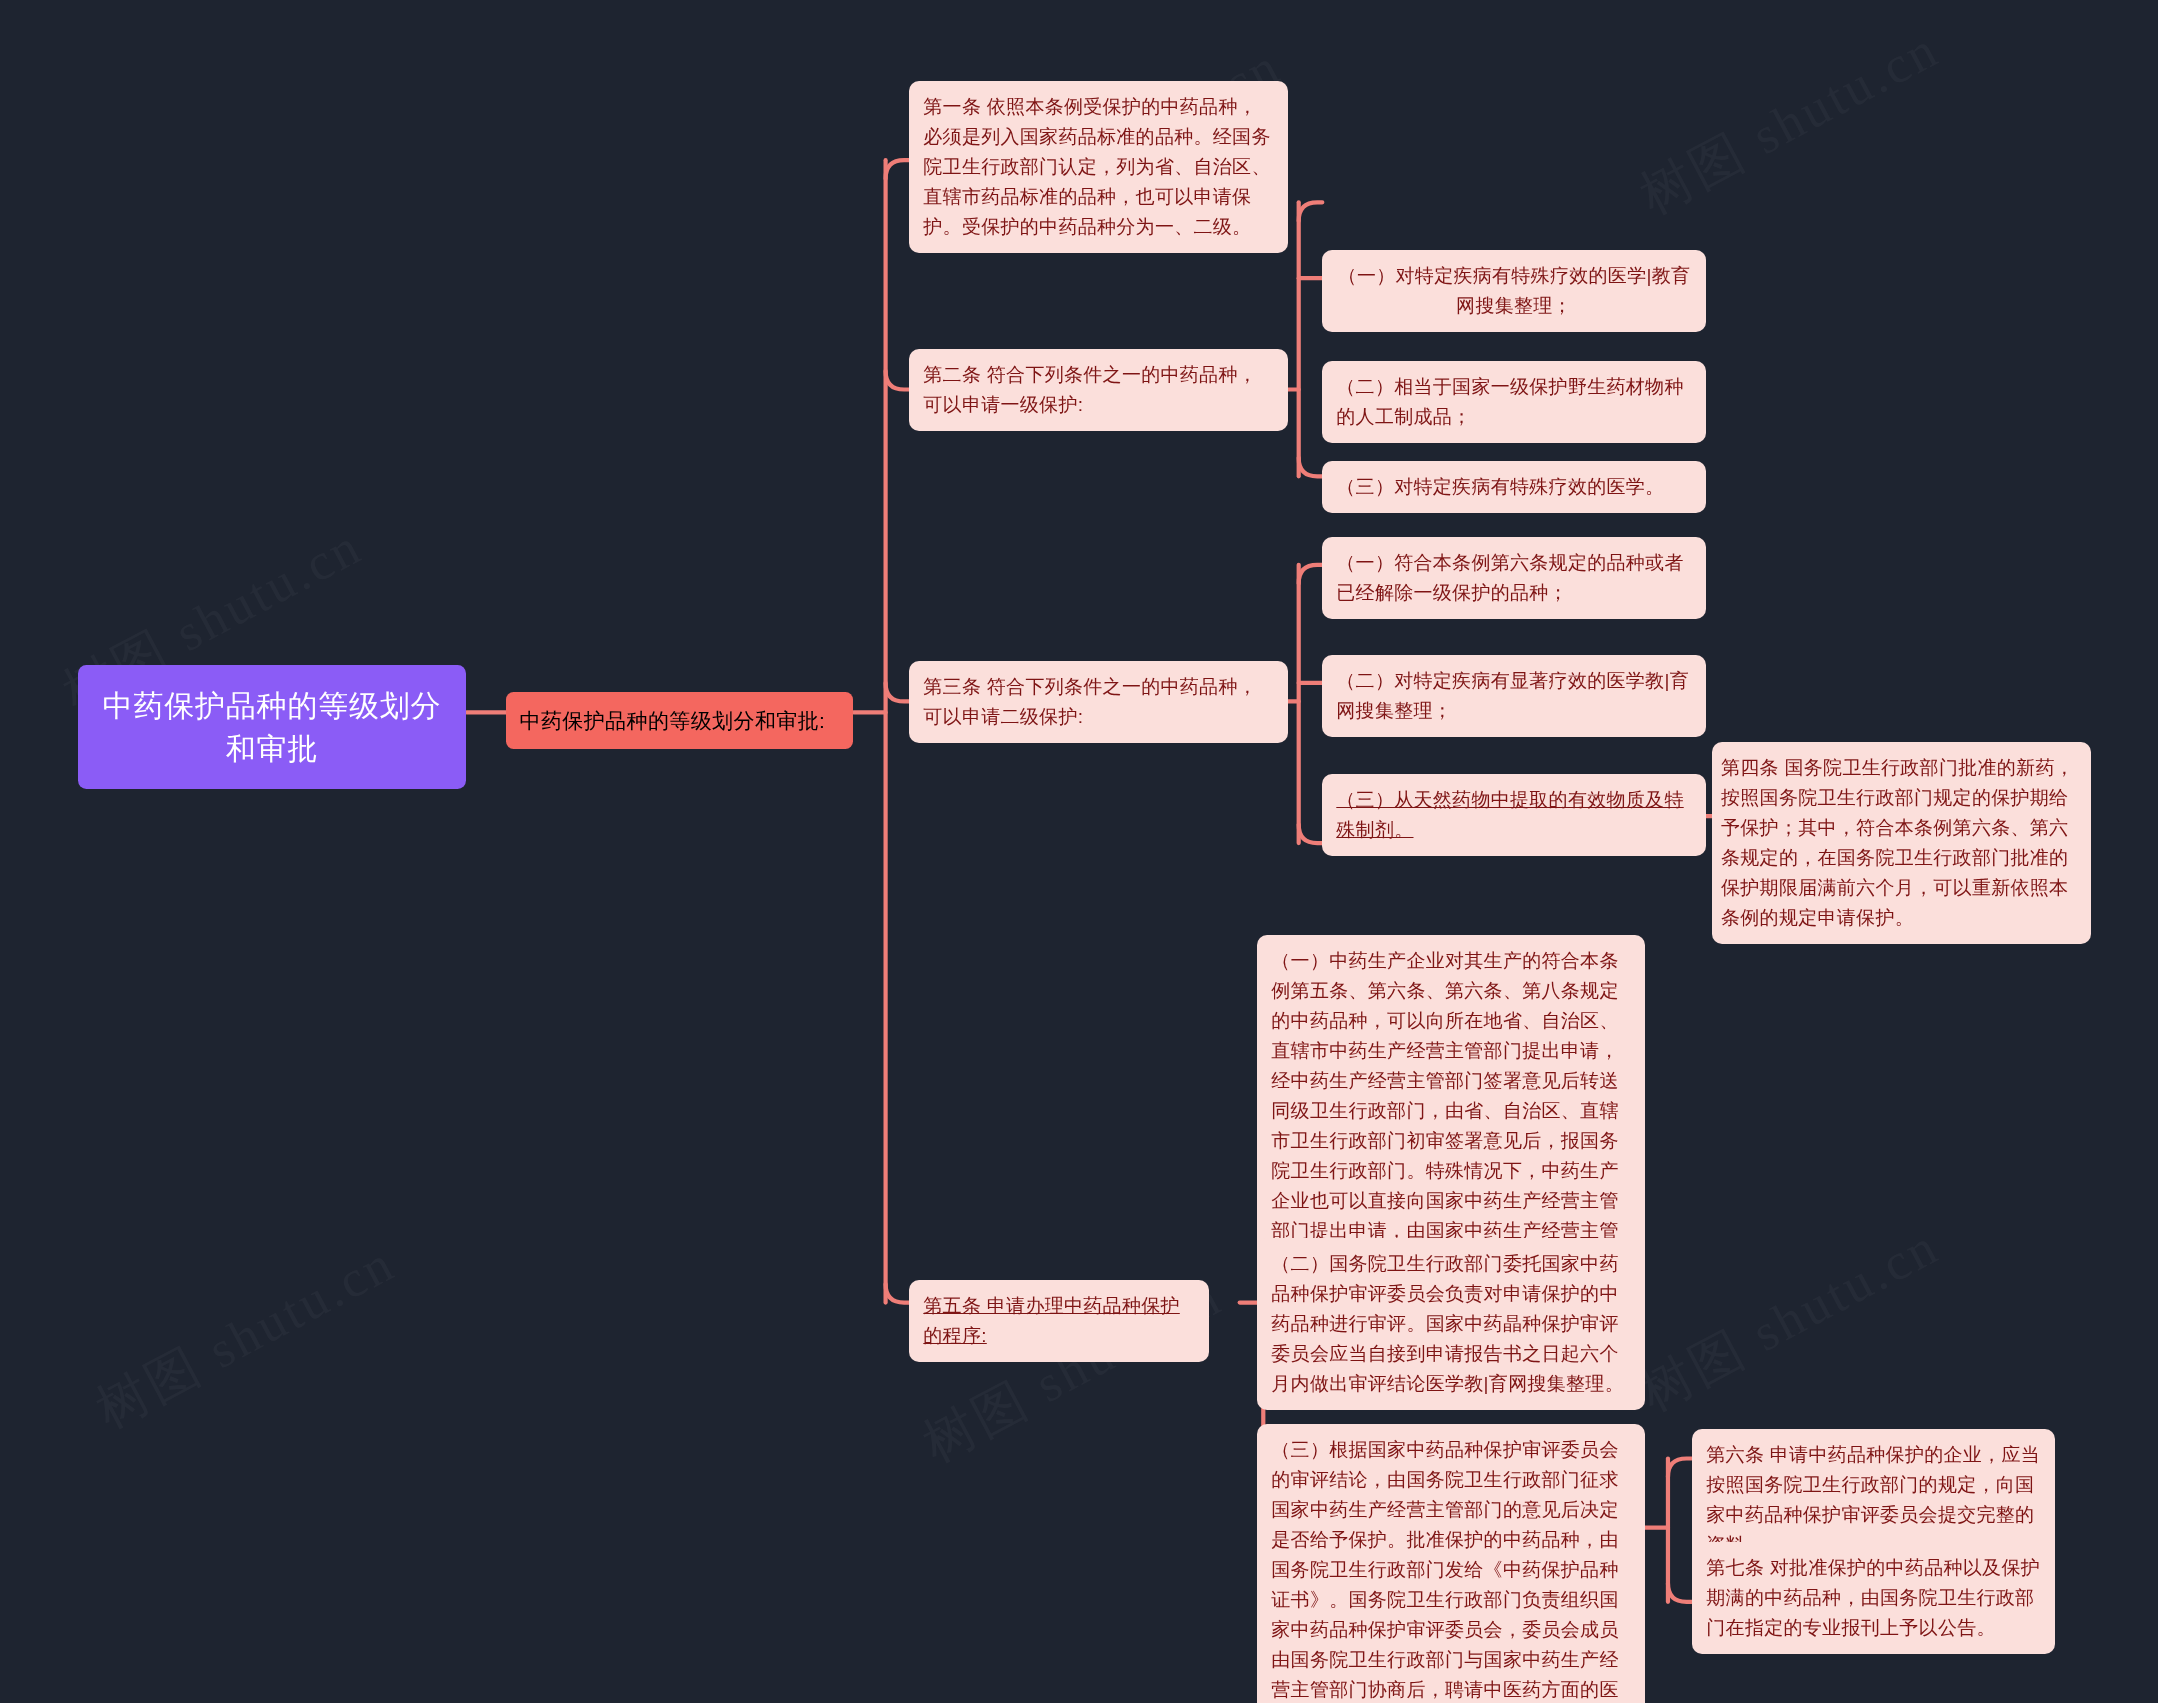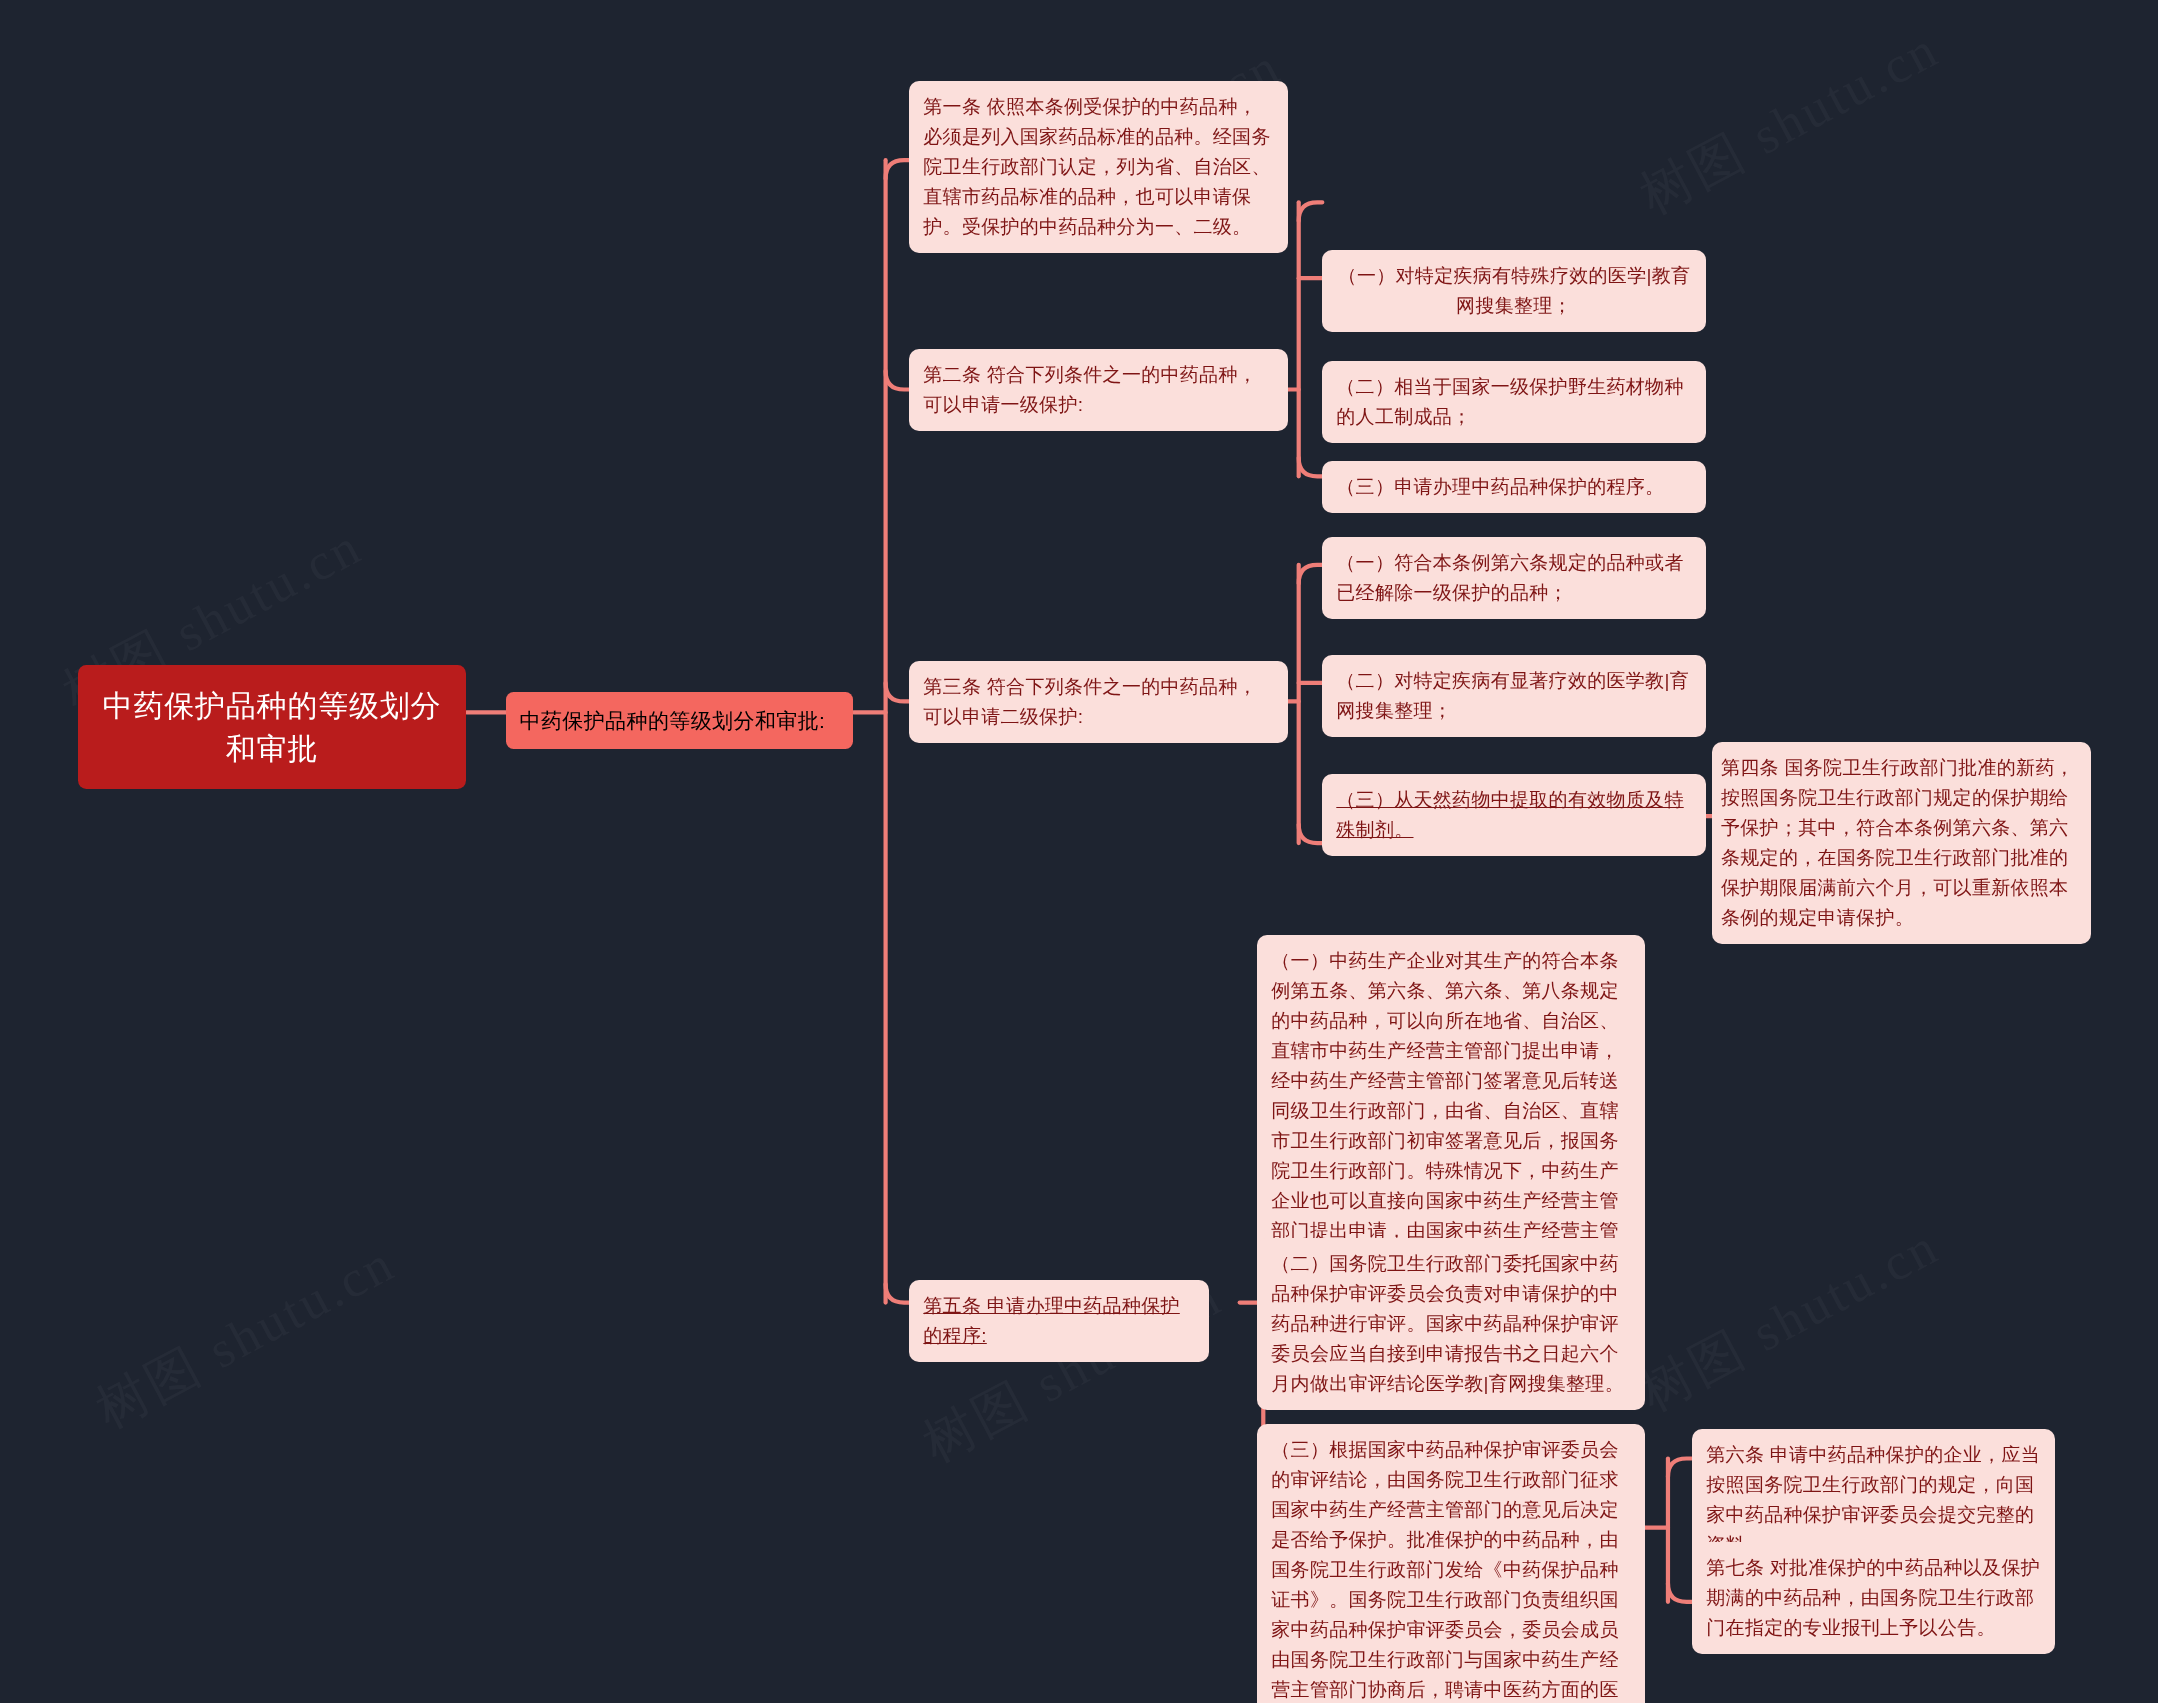--- a/index.html
+++ b/index.html
@@ -42,21 +42,21 @@
     position: absolute;
     box-sizing: border-box;
     border-radius: 8.4px;
     line-height: 1.58;
     white-space: pre-wrap;
     word-break: break-all;
     margin-top: 7px;
   }
 
   .node.root {
-    background: #b91c1c;
+    background: #8b5cf6;
     color: #ffffff;
     font-size: 30px;
     text-align: center;
     padding: 18.6px 22px;
     border-radius: 8.4px;
     line-height: 1.44;
     letter-spacing: 0.8px;
   }
 
   .node.l2 {
@@ -139,21 +139,21 @@
 <div class="node l2" style="left:506px; top:685px; width:347px;">中药保护品种的等级划分和审批:</div>
 
 <div class="node l3" style="left:909px; top:74px; width:379px;">第一条 依照本条例受保护的中药品种，必须是列入国家药品标准的品种。经国务院卫生行政部门认定，列为省、自治区、直辖市药品标准的品种，也可以申请保护。受保护的中药品种分为一、二级。</div>
 
 <div class="node l3" style="left:909px; top:342px; width:379px;">第二条 符合下列条件之一的中药品种，可以申请一级保护:</div>
 
 <div class="node l4" style="left:1322px; top:243px; width:384px;text-align:center;">（一）对特定疾病有特殊疗效的医学|教育网搜集整理；</div>
 
 <div class="node l4" style="left:1322px; top:354px; width:384px;">（二）相当于国家一级保护野生药材物种的人工制成品；</div>
 
-<div class="node l4" style="left:1322px; top:454px; width:384px;">（三）申请办理中药品种保护的程序。</div>
+<div class="node l4" style="left:1322px; top:454px; width:384px;">（三）对特定疾病有特殊疗效的医学。</div>
 
 <div class="node l3" style="left:909px; top:654px; width:379px;">第三条 符合下列条件之一的中药品种，可以申请二级保护:</div>
 
 <div class="node l4" style="left:1322px; top:530px; width:384px;">（一）符合本条例第六条规定的品种或者已经解除一级保护的品种；</div>
 
 <div class="node l4" style="left:1322px; top:648px; width:384px;">（二）对特定疾病有显著疗效的医学教|育网搜集整理；</div>
 
 <div class="node l4" style="left:1322px; top:767px; width:384px;text-decoration:underline;">（三）从天然药物中提取的有效物质及特殊制剂。</div>
 
 <div class="node l3" style="left:1712px; top:735px; width:379px;padding-left:9px;">第四条 国务院卫生行政部门批准的新药，按照国务院卫生行政部门规定的保护期给予保护；其中，符合本条例第六条、第六条规定的，在国务院卫生行政部门批准的保护期限届满前六个月，可以重新依照本条例的规定申请保护。</div>

